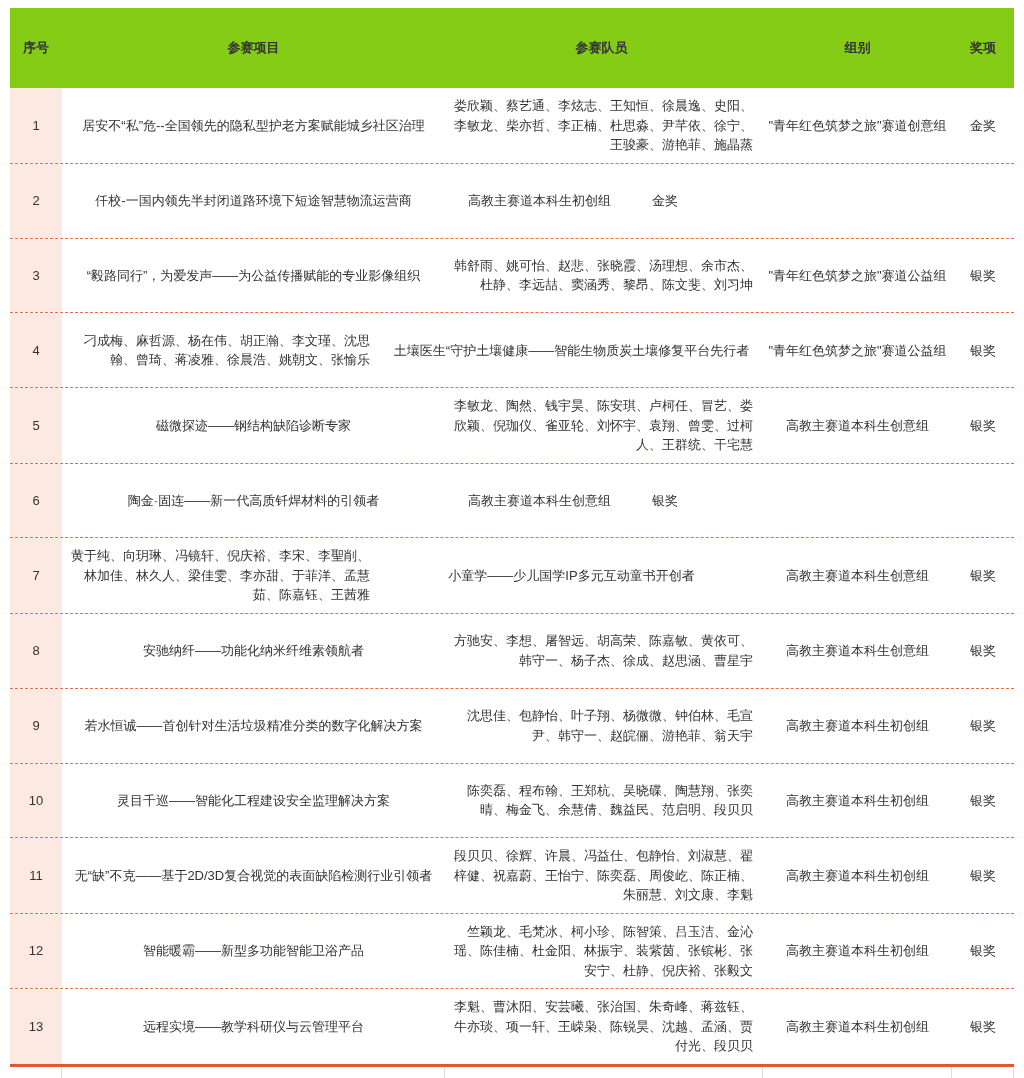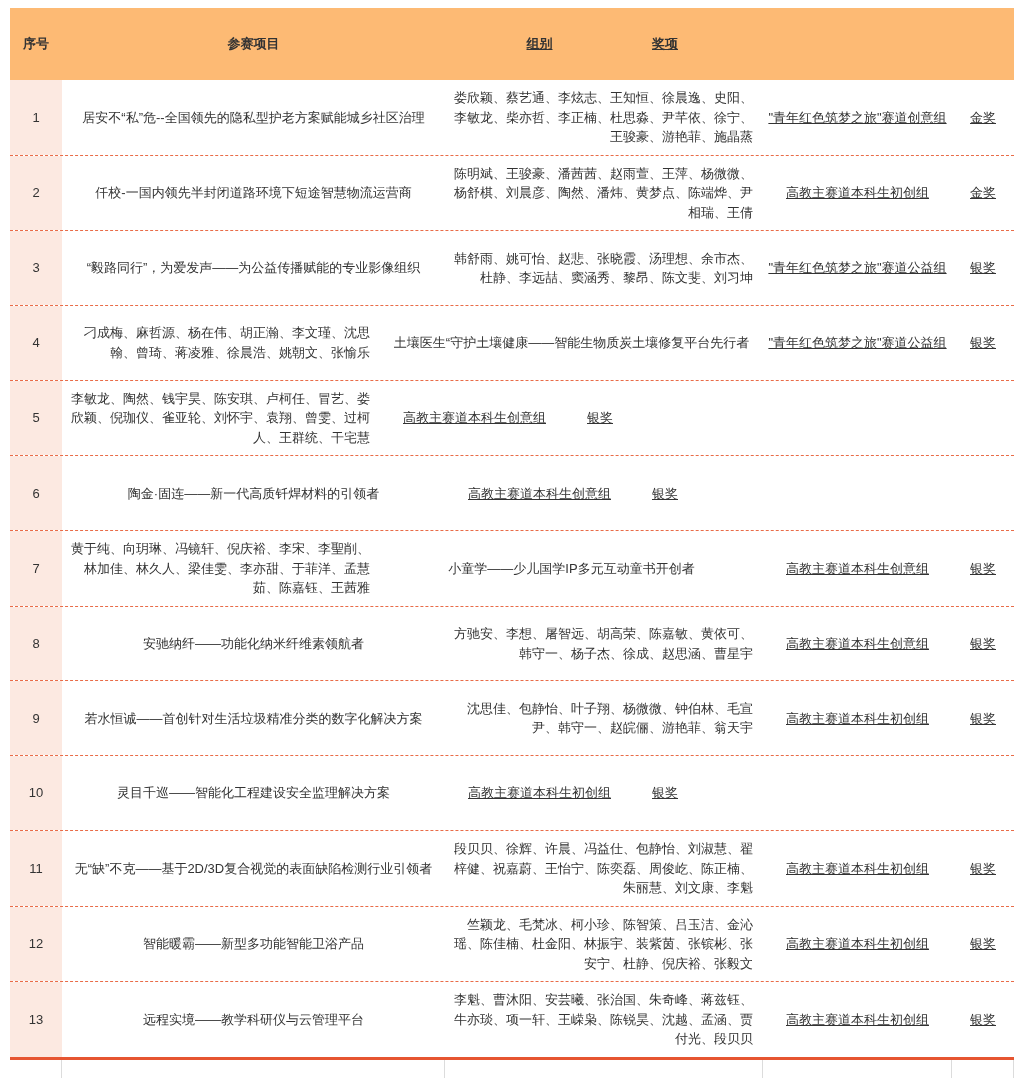--- a/index.html
+++ b/index.html
@@ -6,25 +6,25 @@
   html, body {
     width: 1024px; height: 1078px;
     background: #ffffff;
     font-family: "Liberation Sans", "DejaVu Sans", sans-serif;
     overflow: hidden;
   }
   .table-wrap { margin: 8px 10px 0 10px; width: 1004px; }
 
   .thead {
     display: flex;
-    background: #fdba74;
+    background: #84cc16;
     color: #ffffff;
     font-weight: bold;
     font-size: 14px;
-    height: 72px;
+    height: 80px;
     align-items: center;
   }
   .thead .cell { justify-content: center; text-align: center; }
 
   .row {
     display: flex;
     align-items: stretch;
     min-height: 74.8px;
     border-top: 1px dashed #E96C48;
   }
@@ -34,22 +34,22 @@
     display: flex;
     align-items: center;
     font-size: 13px;
     color: #333333;
     line-height: 1.5;
     padding: 8px 4px;
   }
   .c1 { width: 52px;  justify-content: center; text-align: center; }
   .c2 { width: 383px; justify-content: center; text-align: right; padding: 8px 2px; }
   .c3 { width: 318px; justify-content: flex-start; text-align: right; padding-left: 5px; padding-right: 10px; }
-  .c4 { width: 189px; justify-content: center; text-align: center; text-decoration: underline; }
-  .c5 { width: 62px;  justify-content: center; text-align: center; text-decoration: underline; }
+  .c4 { width: 189px; justify-content: center; text-align: center; }
+  .c5 { width: 62px;  justify-content: center; text-align: center; }
 
   .tbody .c1 { background: #FCE9E1; }
 
   .tbody { border-bottom: 3px solid #E65531; }
 
   .stub-row {
     display: flex;
     height: 22px;
     border-bottom: 1px solid #E2E2E2;
   }
@@ -57,37 +57,37 @@
   .stub-row .scell:last-child { border-right: 1px solid #DCDCDC; }
 </style>
 </head>
 <body>
 
 <div class="table-wrap">
 
   <div class="thead">
     <div class="cell c1">序号</div>
     <div class="cell c2">参赛项目</div>
+    <div class="cell c3">参赛队员</div>
     <div class="cell c4">组别</div>
     <div class="cell c5">奖项</div>
   </div>
 
   <div class="tbody" id="tbody">
     <div class="row">
       <div class="cell c1">1</div>
       <div class="cell c2">居安不“私”危--全国领先的隐私型护老方案赋能城乡社区治理</div>
       <div class="cell c3">娄欣颖、蔡艺通、李炫志、王知恒、徐晨逸、史阳、李敏龙、柴亦哲、李正楠、杜思淼、尹芊依、徐宁、王骏豪、游艳菲、施晶蒸</div>
       <div class="cell c4">"青年红色筑梦之旅"赛道创意组</div>
       <div class="cell c5">金奖</div>
     </div>
 
     <div class="row">
       <div class="cell c1">2</div>
       <div class="cell c2">仟校-一国内领先半封闭道路环境下短途智慧物流运营商</div>
-      <div class="cell c3">陈明斌、王骏豪、潘茜茜、赵雨萱、王萍、杨微微、杨舒棋、刘晨彦、陶然、潘炜、黄梦点、陈端烨、尹相瑞、王倩</div>
       <div class="cell c4">高教主赛道本科生初创组</div>
       <div class="cell c5">金奖</div>
     </div>
 
     <div class="row">
       <div class="cell c1">3</div>
       <div class="cell c2">“毅路同行”，为爱发声——为公益传播赋能的专业影像组织</div>
       <div class="cell c3">韩舒雨、姚可怡、赵悲、张晓霞、汤理想、余市杰、杜静、李远喆、窦涵秀、黎昂、陈文斐、刘习坤</div>
       <div class="cell c4">"青年红色筑梦之旅"赛道公益组</div>
       <div class="cell c5">银奖</div>
@@ -96,20 +96,21 @@
     <div class="row">
       <div class="cell c1">4</div>
       <div class="cell c3">刁成梅、麻哲源、杨在伟、胡正瀚、李文瑾、沈思翰、曾琦、蒋凌雅、徐晨浩、姚朝文、张愉乐</div>
       <div class="cell c2">土壤医生“守护土壤健康——智能生物质炭土壤修复平台先行者</div>
       <div class="cell c4">"青年红色筑梦之旅"赛道公益组</div>
       <div class="cell c5">银奖</div>
     </div>
 
     <div class="row">
       <div class="cell c1">5</div>
+      <div class="cell c2">磁微探迹——钢结构缺陷诊断专家</div>
       <div class="cell c3">李敏龙、陶然、钱宇昊、陈安琪、卢柯任、冒艺、娄欣颖、倪珈仪、雀亚轮、刘怀宇、袁翔、曾雯、过柯人、王群统、干宅慧</div>
       <div class="cell c4">高教主赛道本科生创意组</div>
       <div class="cell c5">银奖</div>
     </div>
 
     <div class="row">
       <div class="cell c1">6</div>
       <div class="cell c2">陶金·固连——新一代高质钎焊材料的引领者</div>
       <div class="cell c4">高教主赛道本科生创意组</div>
       <div class="cell c5">银奖</div>
@@ -135,20 +136,21 @@
       <div class="cell c1">9</div>
       <div class="cell c2">若水恒诚——首创针对生活垃圾精准分类的数字化解决方案</div>
       <div class="cell c3">沈思佳、包静怡、叶子翔、杨微微、钟伯林、毛宣尹、韩守一、赵皖俪、游艳菲、翁天宇</div>
       <div class="cell c4">高教主赛道本科生初创组</div>
       <div class="cell c5">银奖</div>
     </div>
 
     <div class="row">
       <div class="cell c1">10</div>
       <div class="cell c2">灵目千巡——智能化工程建设安全监理解决方案</div>
+      <div class="cell c3">陈奕磊、程布翰、王郑杭、吴晓碟、陶慧翔、张奕晴、梅金飞、余慧倩、魏益民、范启明、段贝贝</div>
       <div class="cell c4">高教主赛道本科生初创组</div>
       <div class="cell c5">银奖</div>
     </div>
 
     <div class="row">
       <div class="cell c1">11</div>
       <div class="cell c2">无“缺”不克——基于2D/3D复合视觉的表面缺陷检测行业引领者</div>
       <div class="cell c3">段贝贝、徐辉、许晨、冯益仕、包静怡、刘淑慧、翟梓健、祝嘉蔚、王怡宁、陈奕磊、周俊屹、陈正楠、朱丽慧、刘文康、李魁</div>
       <div class="cell c4">高教主赛道本科生初创组</div>
       <div class="cell c5">银奖</div>

